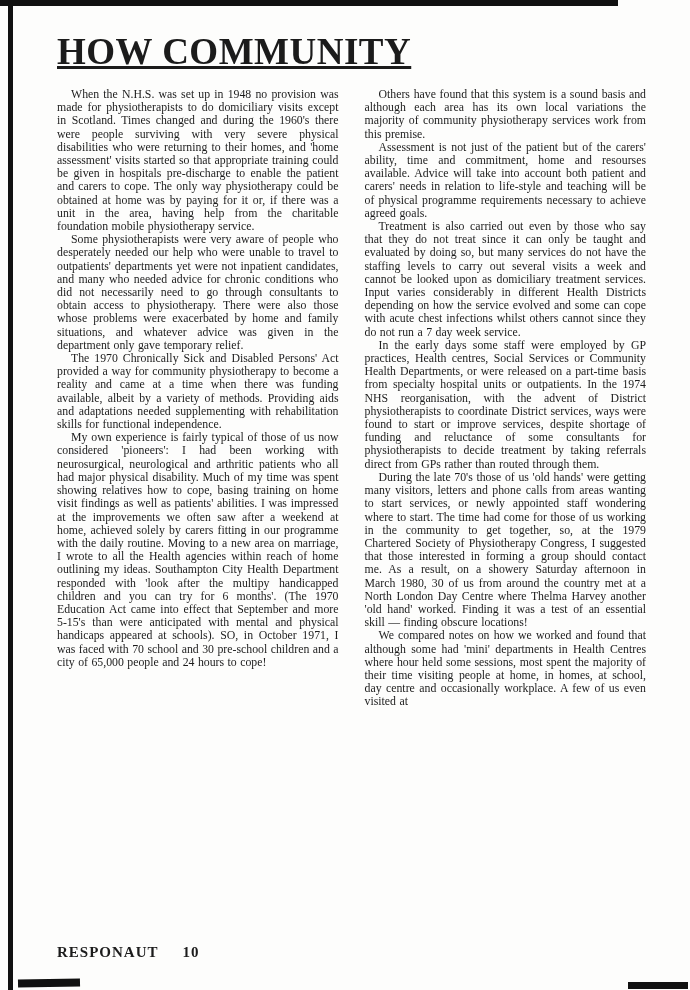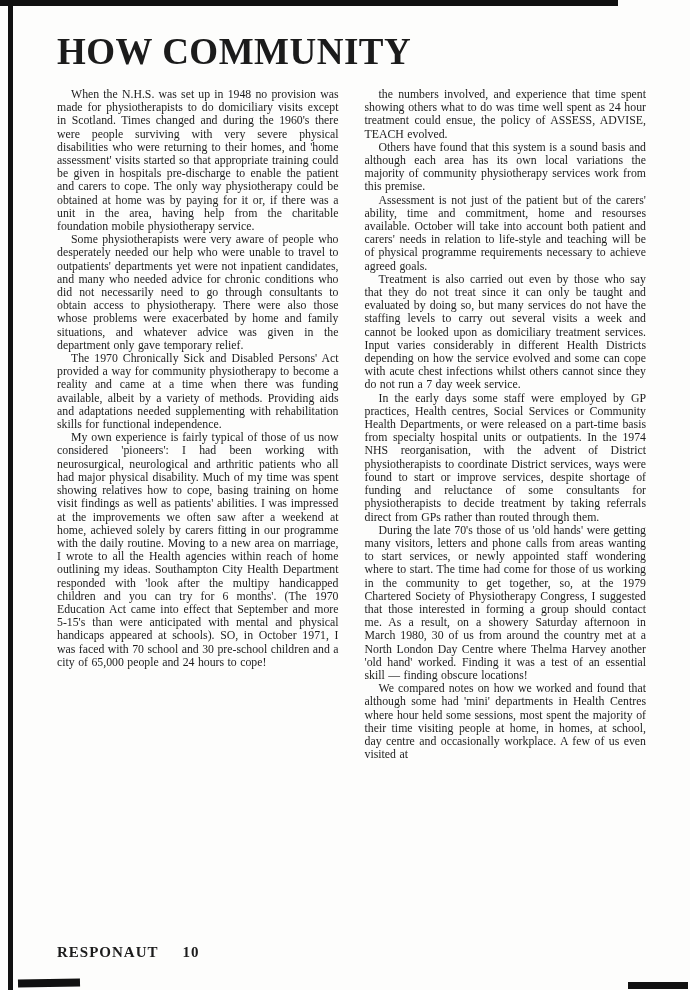--- a/index.html
+++ b/index.html
@@ -24,21 +24,21 @@
   .content { position: absolute; left: 57px; top: 30px; width: 589px; }
 
   h1.title {
     margin: 0;
     font-size: 37px;
     line-height: 43px;
     font-weight: bold;
     letter-spacing: 0.5px;
     color: #1b1b1b;
   }
-  .title-line { display: block; white-space: nowrap; }
+  .title-line { display: block; white-space: nowrap; text-decoration: underline; }
 
   .byline {
     margin: 9px 0 0 0;
     font-size: 12px;
     font-weight: bold;
     letter-spacing: 0.2px;
   }
 
   .columns { display: flex; gap: 26px; margin-top: 15px; }
   .col { width: 287px; }
@@ -75,23 +75,22 @@
     </h1>
 
     <div class="columns">
       <div class="col">
           <p class="para">When the N.H.S. was set up in 1948 no provision was made for physiotherapists to do domiciliary visits except in Scotland. Times changed and during the 1960's there were people surviving with very severe physical disabilities who were returning to their homes, and 'home assessment' visits started so that appropriate training could be given in hospitals pre-discharge to enable the patient and carers to cope. The only way physiotherapy could be obtained at home was by paying for it or, if there was a unit in the area, having help from the charitable foundation mobile physiotherapy service.</p>
           <p class="para">Some physiotherapists were very aware of people who desperately needed our help who were unable to travel to outpatients' departments yet were not inpatient candidates, and many who needed advice for chronic conditions who did not necessarily need to go through consultants to obtain access to physiotherapy. There were also those whose problems were exacerbated by home and family situations, and whatever advice was given in the department only gave temporary relief.</p>
           <p class="para">The 1970 Chronically Sick and Disabled Persons' Act provided a way for community physiotherapy to become a reality and came at a time when there was funding available, albeit by a variety of methods. Providing aids and adaptations needed supplementing with rehabilitation skills for functional independence.</p>
           <p class="para">My own experience is fairly typical of those of us now considered 'pioneers': I had been working with neurosurgical, neurological and arthritic patients who all had major physical disability. Much of my time was spent showing relatives how to cope, basing training on home visit findings as well as patients' abilities. I was impressed at the improvements we often saw after a weekend at home, achieved solely by carers fitting in our programme with the daily routine. Moving to a new area on marriage, I wrote to all the Health agencies within reach of home outlining my ideas. Southampton City Health Department responded with 'look after the multipy handicapped children and you can try for 6 months'. (The 1970 Education Act came into effect that September and more 5-15's than were anticipated with mental and physical handicaps appeared at schools). SO, in October 1971, I was faced with 70 school and 30 pre-school children and a city of 65,000 people and 24 hours to cope!</p>
         </div>
       <div class="col">
-          <p class="para">the numbers involved, and experience that time spent showing others what to do was time well spent as 24 hour treatment could ensue, the policy of ASSESS, ADVISE, TEACH evolved.</p>
           <p class="para">Others have found that this system is a sound basis and although each area has its own local variations the majority of community physiotherapy services work from this premise.</p>
-          <p class="para">Assessment is not just of the patient but of the carers' ability, time and commitment, home and resourses available. October will take into account both patient and carers' needs in relation to life-style and teaching will be of physical programme requirements necessary to achieve agreed goals.</p>
+          <p class="para">Assessment is not just of the patient but of the carers' ability, time and commitment, home and resourses available. Advice will take into account both patient and carers' needs in relation to life-style and teaching will be of physical programme requirements necessary to achieve agreed goals.</p>
           <p class="para">Treatment is also carried out even by those who say that they do not treat since it can only be taught and evaluated by doing so, but many services do not have the staffing levels to carry out several visits a week and cannot be looked upon as domiciliary treatment services. Input varies considerably in different Health Districts depending on how the service evolved and some can cope with acute chest infections whilst others cannot since they do not run a 7 day week service.</p>
           <p class="para">In the early days some staff were employed by GP practices, Health centres, Social Services or Community Health Departments, or were released on a part-time basis from specialty hospital units or outpatients. In the 1974 NHS reorganisation, with the advent of District physiotherapists to coordinate District services, ways were found to start or improve services, despite shortage of funding and reluctance of some consultants for physiotherapists to decide treatment by taking referrals direct from GPs rather than routed through them.</p>
           <p class="para">During the late 70's those of us 'old hands' were getting many visitors, letters and phone calls from areas wanting to start services, or newly appointed staff wondering where to start. The time had come for those of us working in the community to get together, so, at the 1979 Chartered Society of Physiotherapy Congress, I suggested that those interested in forming a group should contact me. As a result, on a showery Saturday afternoon in March 1980, 30 of us from around the country met at a North London Day Centre where Thelma Harvey another 'old hand' worked. Finding it was a test of an essential skill — finding obscure locations!</p>
           <p class="para">We compared notes on how we worked and found that although some had 'mini' departments in Health Centres where hour held some sessions, most spent the majority of their time visiting people at home, in homes, at school, day centre and occasionally workplace. A few of us even visited at</p>
         </div>
     </div>
   </div>
 
   <div class="footer">
     <span class="mag">RESPONAUT</span><span class="pagenum">10</span>

